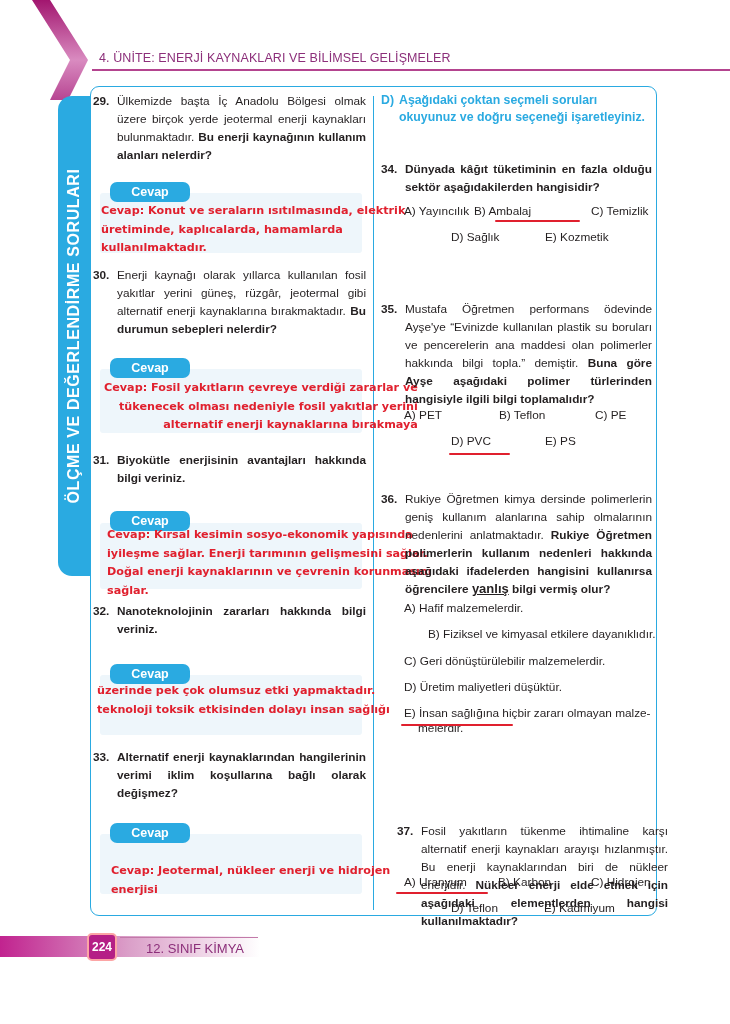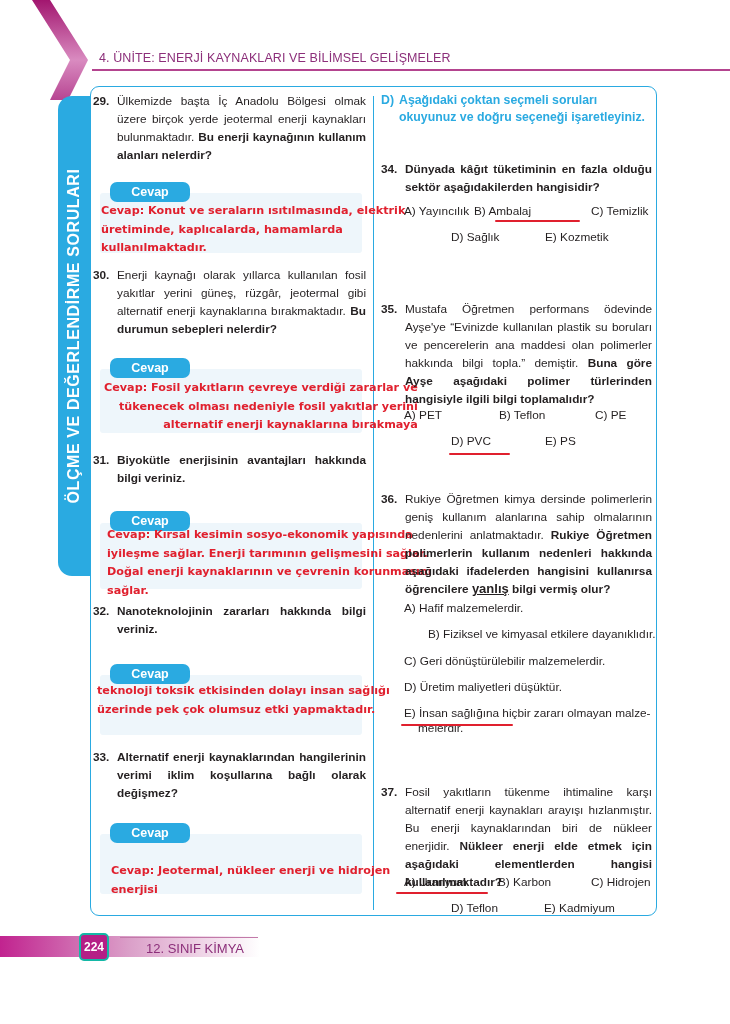--- a/index.html
+++ b/index.html
@@ -67,22 +67,22 @@
     .section-d .txt { margin-left:18px; }
     .opt { position:absolute; font-size:11.8px; white-space:nowrap; }
     .uline { position:absolute; height:2.2px; background:#e0202e; border-radius:1px; }
     .yanlis { text-decoration:underline; font-size:13px; }
     .footer-bar {
       position:absolute; left:0; top:936px; width:260px; height:21px;
       background:linear-gradient(to right,#c1238f 0%,#dba0c9 50%,#ffffff 100%);
     }
     .footer-rule { position:absolute; left:120px; top:937px; width:138px; height:1px; background:#c27aa9; }
     .page-badge {
-      position:absolute; left:79px; top:933px; width:30px; height:28px;
-      background:#b51f86; border:2px solid #14b8a6; border-radius:5px; box-sizing:border-box;
+      position:absolute; left:87px; top:933px; width:30px; height:28px;
+      background:#b51f86; border:2px solid #fca5a5; border-radius:5px; box-sizing:border-box;
       color:#ffffff; font-weight:bold; font-size:12px; line-height:24px; text-align:center;
     }
     .footer-text { position:absolute; left:146px; top:941px; font-size:13px; color:#8c2f7a; }
   </style>
 </head>
 <body>
 
 <svg class="corner-chevron" viewBox="0 0 70 100">
   <defs>
     <linearGradient id="chev" x1="0" y1="0" x2="0" y2="1">
@@ -138,22 +138,22 @@
   <div>sağlar.</div>
 </div>
 
 <div class="q left-q" style="top:602px;">
   <span class="num">32.</span>
   <div class="body"><b>Nanoteknolojinin zararları hakkında bilgi veriniz.</b></div>
 </div>
 <div class="cevap-box" style="top:675px;height:60px;"></div>
 <div class="cevap-label" style="top:664px;">Cevap</div>
 <div class="answer" style="left:97px;top:682px;">
+  <div>üzerinde pek çok olumsuz etki yapmaktadır.</div>
   <div>teknoloji toksik etkisinden dolayı insan sağlığı</div>
-  <div>üzerinde pek çok olumsuz etki yapmaktadır.</div>
 </div>
 
 <div class="q left-q" style="top:748px;">
   <span class="num">33.</span>
   <div class="body"><b>Alternatif enerji kaynaklarından hangilerinin verimi iklim koşullarına bağlı olarak değişmez?</b></div>
 </div>
 <div class="cevap-box" style="top:834px;height:60px;"></div>
 <div class="cevap-label" style="top:823px;">Cevap</div>
 <div class="answer" style="left:111px;top:862px;">
   <div>Cevap: Jeotermal, nükleer enerji ve hidrojen</div>
@@ -192,21 +192,21 @@
   <div class="body"><span>Rukiye Öğretmen kimya dersinde polimerlerin geniş kullanım alanlarına sahip olmalarının nedenlerini anlatmaktadır.</span> <b><span>Rukiye Öğretmen polimerlerin kullanım nedenleri hakkında aşağıdaki ifadelerden hangisini kullanırsa öğrencilere</span> <span class="yanlis">yanlış</span> <span>bilgi vermiş olur?</span></b></div>
 </div>
 <span class="opt" style="left:404px;top:601px;">A) Hafif malzemelerdir.</span>
 <span class="opt" style="left:428px;top:627px;">B) Fiziksel ve kimyasal etkilere dayanıklıdır.</span>
 <span class="opt" style="left:404px;top:654px;">C) Geri dönüştürülebilir malzemelerdir.</span>
 <span class="opt" style="left:404px;top:680px;">D) Üretim maliyetleri düşüktür.</span>
 <span class="opt" style="left:404px;top:706px;">E) İnsan sağlığına hiçbir zararı olmayan malze-</span>
 <span class="opt" style="left:418px;top:721px;">melerdir.</span>
 <div class="uline" style="left:401px;top:724px;width:112px;"></div>
 
-<div class="q right-q" style="top:783px;">
+<div class="q right-q" style="top:822px;margin-left:16px;">
   <span class="num">37.</span>
   <div class="body"><span>Fosil yakıtların tükenme ihtimaline karşı alternatif enerji kaynakları arayışı hızlanmıştır. Bu enerji kaynaklarından biri de nükleer enerjidir.</span> <b>Nükleer enerji elde etmek için aşağıdaki elementlerden hangisi kullanılmaktadır?</b></div>
 </div>
 <span class="opt" style="left:404px;top:875px;text-align:right;">A) Uranyum</span>
 <span class="opt" style="left:498px;top:875px;">B) Karbon</span>
 <span class="opt" style="left:591px;top:875px;">C) Hidrojen</span>
 <span class="opt" style="left:451px;top:901px;">D) Teflon</span>
 <span class="opt" style="left:544px;top:901px;">E) Kadmiyum</span>
 <div class="uline" style="left:396px;top:892px;width:92px;"></div>
 

